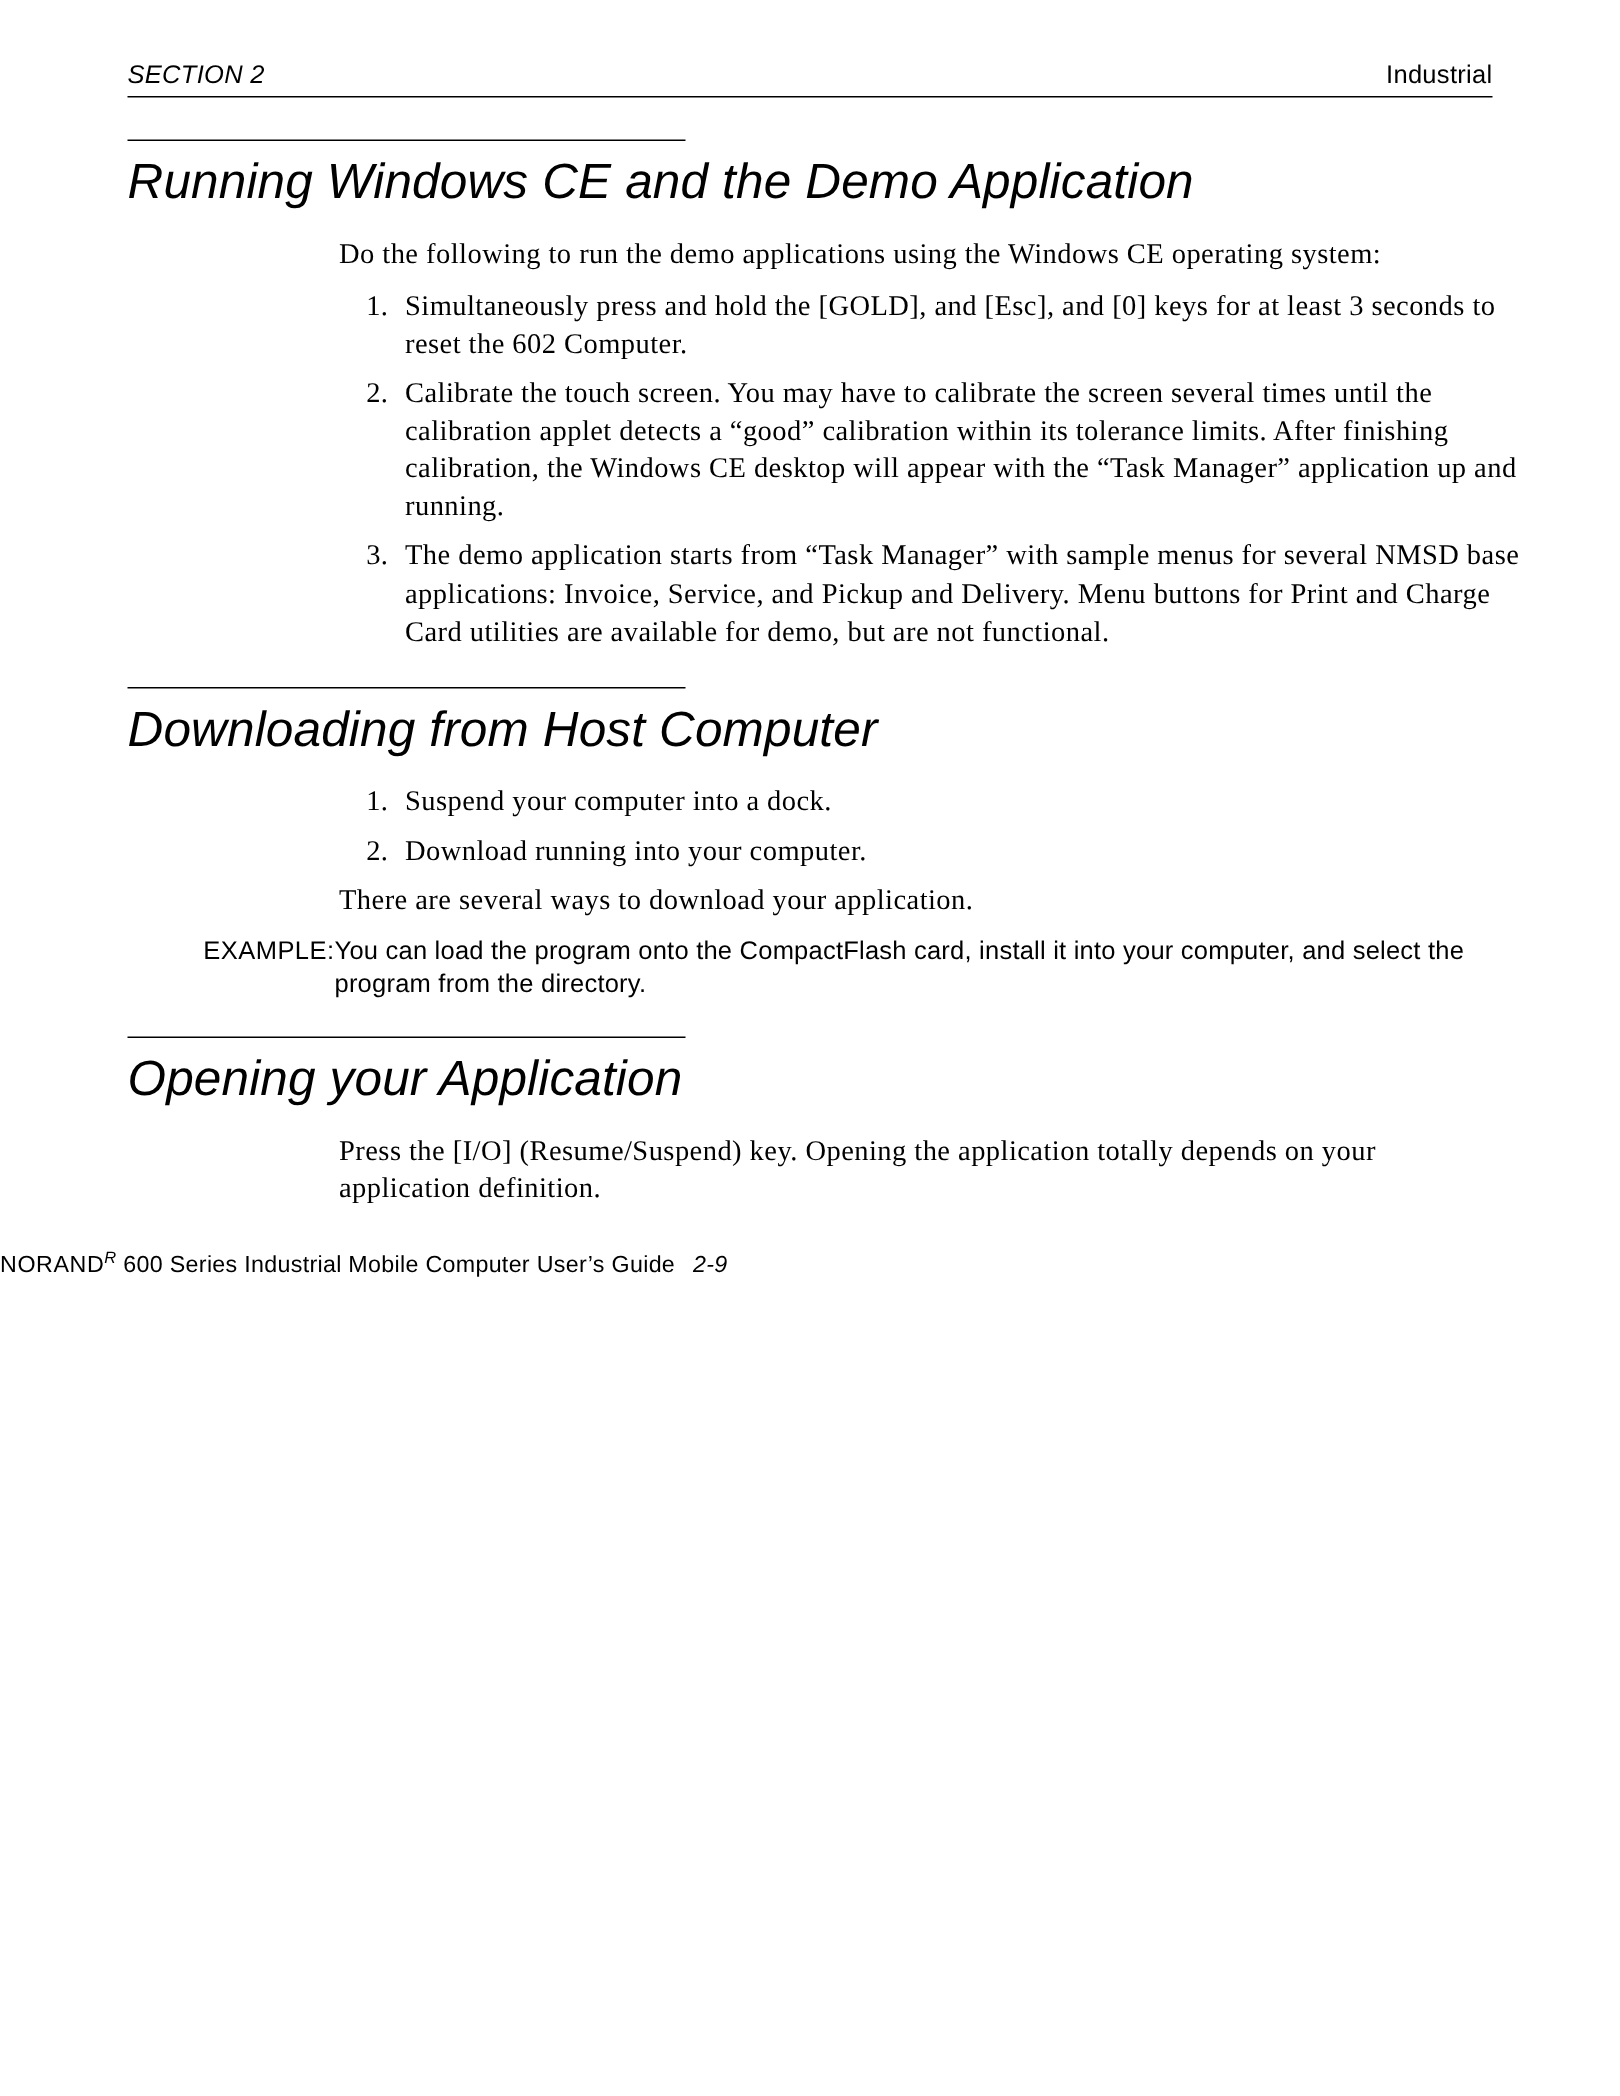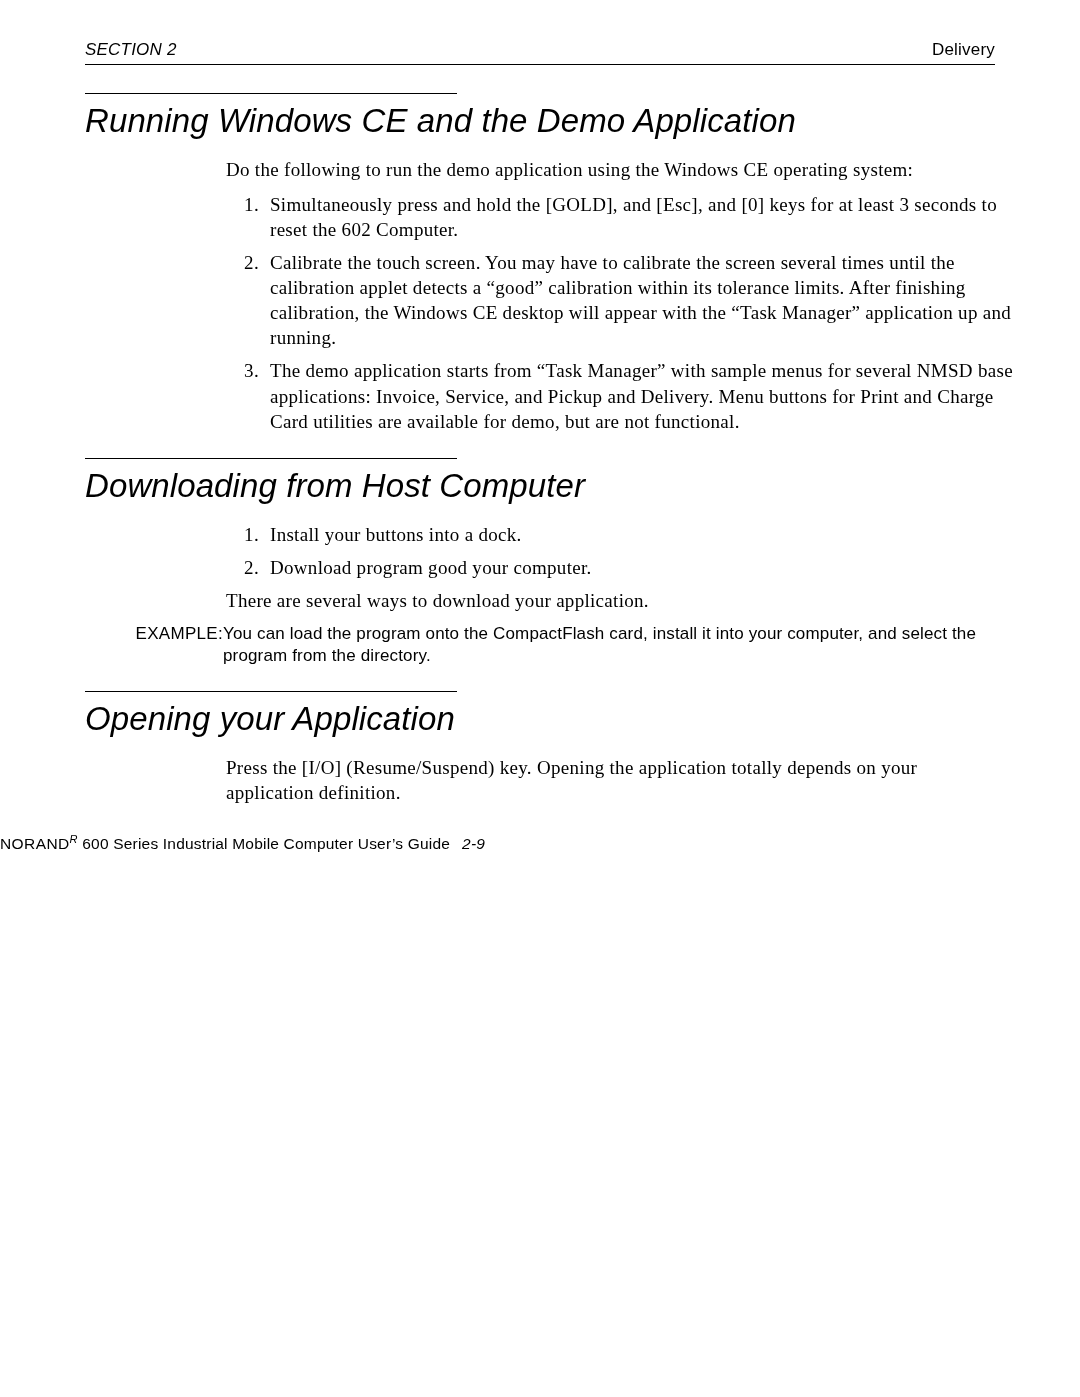--- a/index.html
+++ b/index.html
@@ -112,42 +112,42 @@
     margin-left: 12px;
   }
 </style>
 </head>
 <body>
 
 <div class="page">
 
   <div class="header-row">
     <span class="hdr-left">SECTION 2</span>
-    <span class="hdr-right">Delivery</span>
+    <span class="hdr-right">Industrial</span>
   </div>
   <hr class="hr-full">
 
   <hr class="hr-short">
   <h2 class="sec">Running Windows CE and the Demo Application</h2>
 
   <div class="body-indent">
-    <p class="body">Do the following to run the demo application using the Windows CE operating system:</p>
+    <p class="body">Do the following to run the demo applications using the Windows CE operating system:</p>
   </div>
   <ol class="numlist">
     <li>Simultaneously press and hold the [GOLD], and [Esc], and [0] keys for at least 3 seconds to reset the 602 Computer.</li>
     <li>Calibrate the touch screen.  You may have to calibrate the screen several times until the calibration applet detects a “good” calibration within its tolerance limits.  After finishing calibration, the Windows CE desktop will appear with the “Task Manager” application up and running.</li>
     <li>The demo application starts from “Task Manager” with sample menus for several NMSD base applications:  Invoice, Service, and Pickup and Delivery.  Menu buttons for Print and Charge Card utilities are available for demo, but are not functional.</li>
   </ol>
 
   <hr class="hr-short">
   <h2 class="sec">Downloading from Host Computer</h2>
 
   <ol class="numlist">
-    <li>Install your buttons into a dock.</li>
-    <li>Download program good your computer.</li>
+    <li>Suspend your computer into a dock.</li>
+    <li>Download running into your computer.</li>
   </ol>
   <div class="body-indent">
     <p class="body">There are several ways to download your application.</p>
   </div>
 
   <div class="example-row">
     <div class="example-label">EXAMPLE:</div>
     <div class="example-body">You can load the program onto the CompactFlash card, install it into your computer, and select the program from the directory.</div>
   </div>
 

